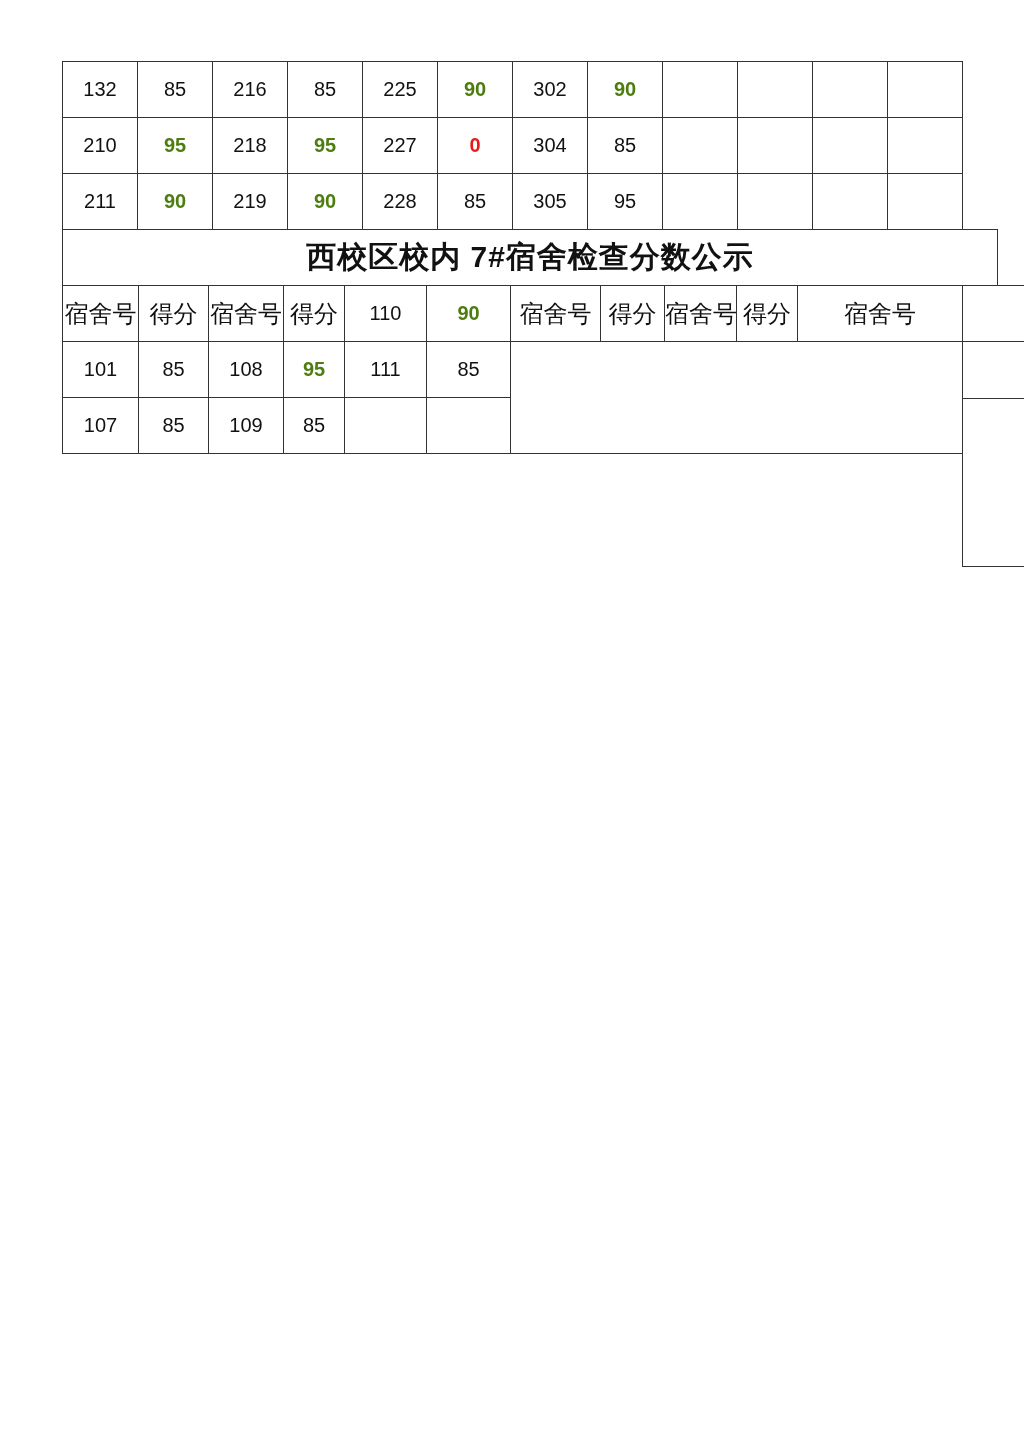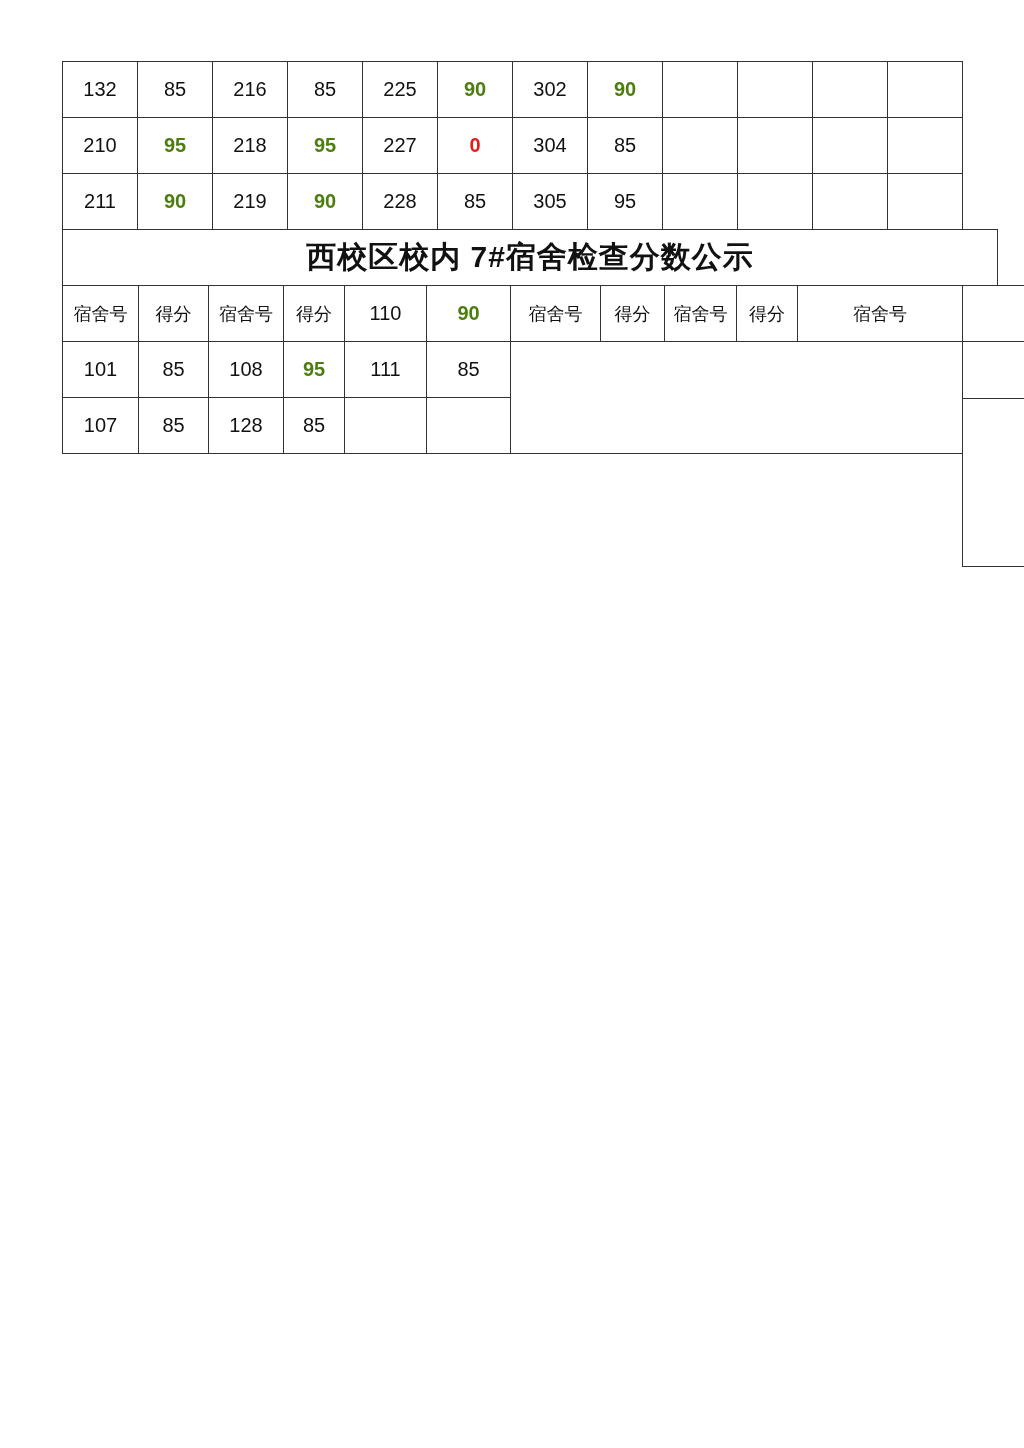--- a/index.html
+++ b/index.html
@@ -10,21 +10,21 @@
   .tables{position:absolute;left:62px;top:61px;width:900px;}
   table{border-collapse:collapse;table-layout:fixed;width:900px;}
   td{
     border:1px solid #333;height:55px;padding:0;
     text-align:center;vertical-align:middle;
     font-size:20px;color:#111;overflow:hidden;white-space:nowrap;
   }
   .b{font-weight:400;}
   .blue{color:#4d7c0f;font-weight:700;}
   .red{color:#e81b1b;font-weight:700;}
-  .hdr{font-size:18px;}
+  .hdr{font-size:24px;}
   .title-row{
     box-sizing:border-box;width:936px;height:57px;margin-top:-1px;
     border:1px solid #333;display:flex;align-items:center;justify-content:center;
     font-size:30px;font-weight:700;letter-spacing:1px;
   }
   .t2{margin-top:-1px;}
   .xcell{
     position:absolute;left:962px;width:70px;box-sizing:border-box;
     border:1px solid #333;border-right:none;background:#fff;
   }
@@ -140,21 +140,21 @@
         <td class="b">85</td>
         <td>108</td>
         <td class="blue">95</td>
         <td>111</td>
         <td class="b">85</td>
         <td colspan="5" rowspan="2"></td>
       </tr>
       <tr>
         <td>107</td>
         <td class="b">85</td>
-        <td>128</td>
+        <td>109</td>
         <td class="b">85</td>
         <td></td>
         <td></td>
       </tr>
     </tbody>
       </table>
   </div>
 
   <div class="xcell xcell-a"></div>
   <div class="xcell xcell-b"></div>

